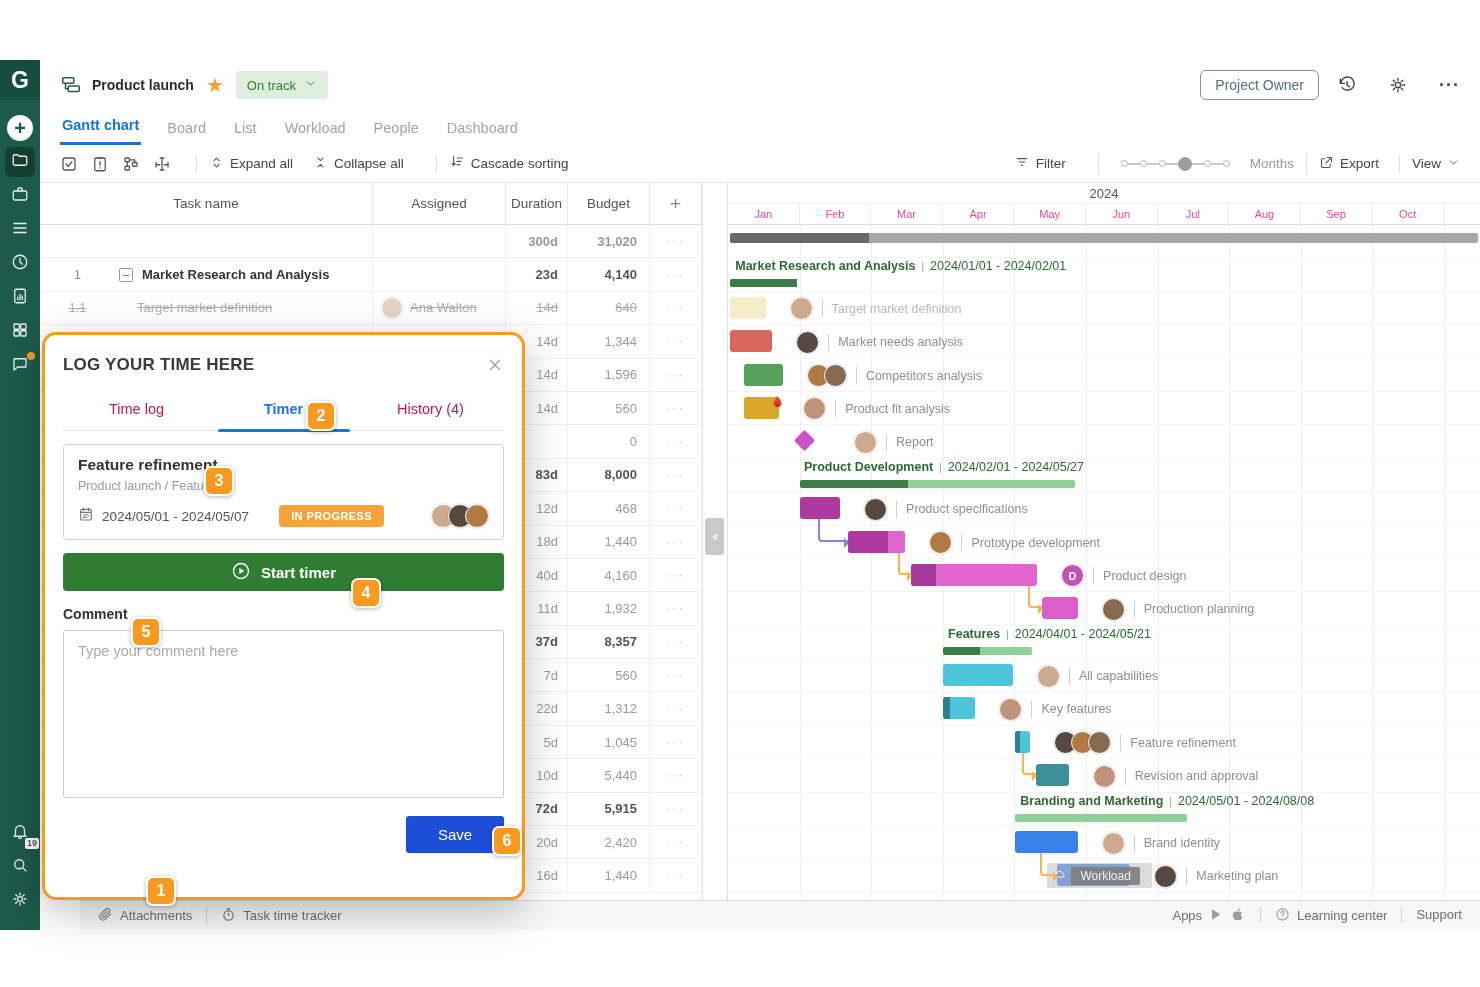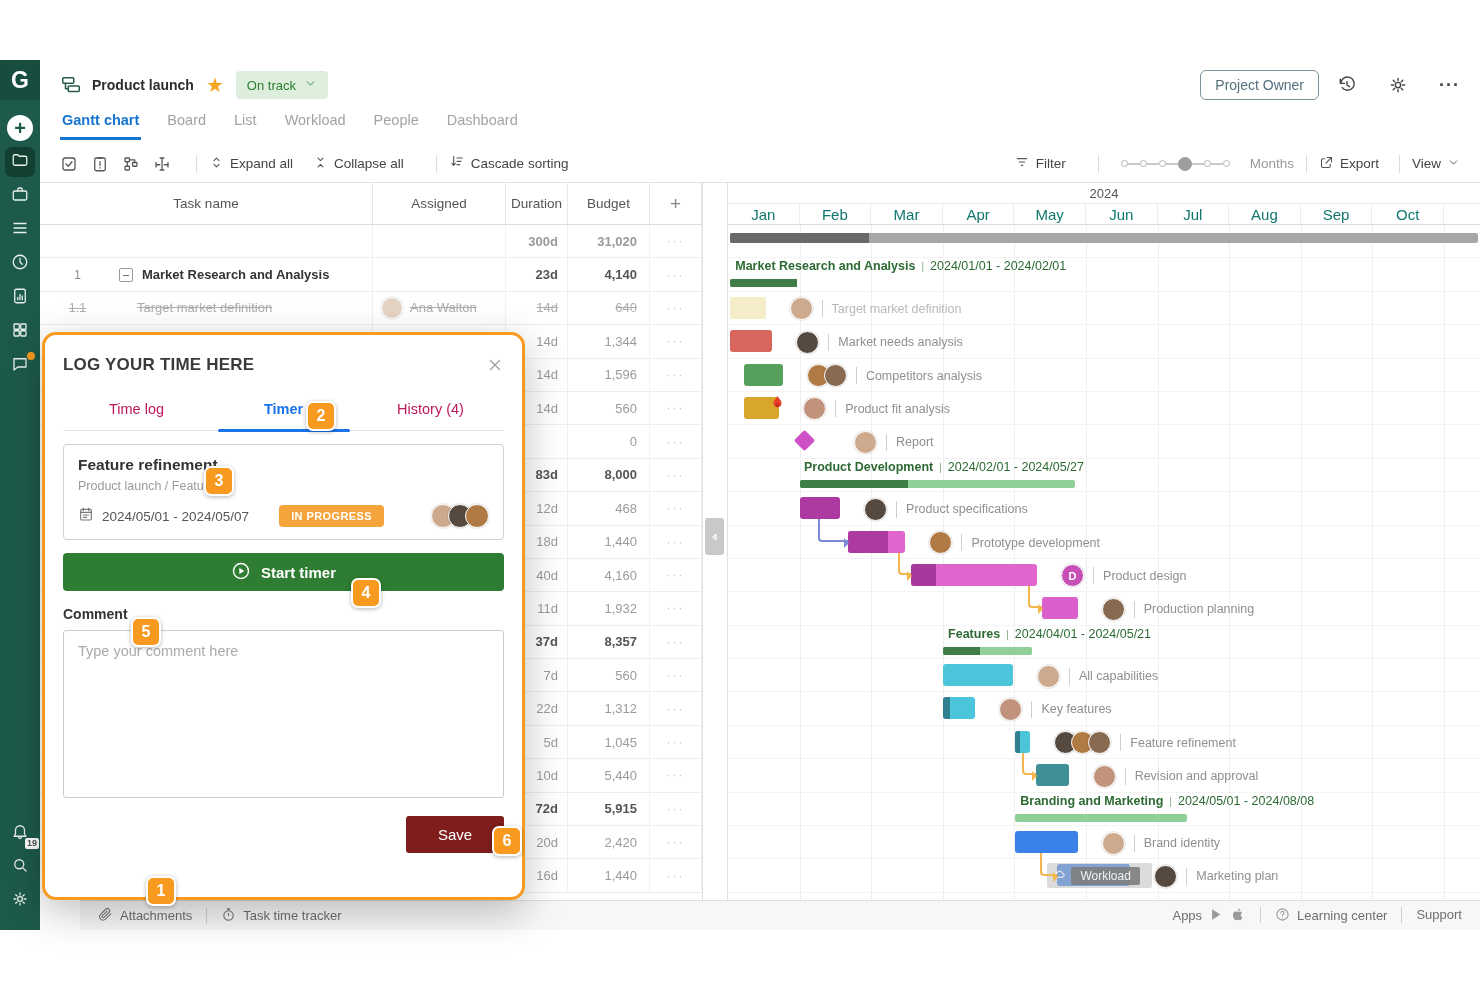--- a/index.html
+++ b/index.html
@@ -31,21 +31,21 @@
   .proj-title { font-size:14px; font-weight:bold; color:#2d2d2d; }
   .star { color:#f5a623; font-size:20px; margin:0 12px 0 12px; }
   .status-badge { background:#ddefdc; color:#2e7d32; font-size:13px; padding:6px 11px;
     border-radius:4px; display:flex; align-items:center; gap:8px; cursor:pointer; }
   .hdr-right { margin-left:auto; display:flex; align-items:center; gap:18px; color:#5f6f75; }
   .owner-btn { border:1px solid #7f939c; border-radius:6px; padding:6px 14px; font-size:14px;
     color:#53707c; background:#fff; cursor:pointer; }
   .hdr-dots { font-size:18px; letter-spacing:1px; color:#444; font-weight:bold; cursor:pointer; }
 
   
-  .tabs { height:35px; display:flex; align-items:flex-start; padding:0 20px; gap:24px; }
+  .tabs { height:35px; display:flex; align-items:flex-end; padding:0 20px; gap:24px; }
   .tab { font-size:14.5px; color:#a3a3a3; padding:2px 2px 9px; cursor:pointer; }
   .tab.active { color:#1774d1; font-weight:bold; border-bottom:3px solid #1774d1; }
 
   
   .toolbar { height:38px; border-bottom:1px solid #e2e2e2; display:flex; align-items:center;
     padding:0 16px 0 20px; color:#555; }
   .tb-ico { display:flex; align-items:center; margin-right:13px; cursor:pointer; color:#555; }
   .tb-sep { width:1px; height:18px; background:#ddd; margin:0 12px; }
   .tb-act { display:flex; align-items:center; gap:6px; font-size:13.5px; color:#444;
     margin-right:20px; cursor:pointer; white-space:nowrap; }
@@ -91,21 +91,21 @@
   .splitter { position:absolute; left:2px; top:335px; width:19px; height:37px; background:#c9c9c9;
     border-radius:3px; display:flex; align-items:center; justify-content:center; cursor:pointer; }
   .splitter svg { display:block; }
 
   
   .gantt-pane { flex:1; position:relative; overflow:hidden; }
   .g-head-year { height:21px; border-bottom:1px solid #ececec; display:flex; align-items:center;
     justify-content:center; font-size:13px; color:#555; }
   .g-head-months { height:21px; border-bottom:1px solid #dcdcdc; display:flex; }
   .g-month { width:71.6px; flex:none; display:flex; align-items:center; justify-content:center;
-    font-size:15px; color:#0f766e; border-right:1px solid #ececec; }
+    font-size:11px; color:#ec4899; border-right:1px solid #ececec; }
   .g-body { position:absolute; left:0; right:0; top:42px; bottom:0; }
   .g-grid-v { position:absolute; top:0; bottom:0; width:1px; background:#efefef; }
   .grow { position:relative; height:33.4px; border-bottom:1px solid #f4f4f4; }
   .gbar { position:absolute; top:5px; height:22px; border-radius:3px; cursor:pointer; }
   .gbar .prog { position:absolute; left:0; top:0; bottom:0; border-radius:3px 0 0 3px; }
   .projbar { position:absolute; top:8px; height:10px; border-radius:2px; background:#a7a7a7; cursor:pointer; }
   .projbar .prog { position:absolute; left:0; top:0; bottom:0; background:#696969; border-radius:2px 0 0 2px; }
   .grp-label { position:absolute; top:1px; white-space:nowrap; font-size:12.5px; color:#2d6a33; }
   .grp-label b { font-weight:bold; margin-right:6px; }
   .grp-label .tick { color:#7fae85; margin-right:6px; font-size:10px; }
@@ -160,21 +160,21 @@
   .mc-avatars { margin-left:auto; display:flex; }
   .mc-avatars .avatar { width:24px; height:24px; margin-left:-7px; }
   .m-start { margin-top:13px; width:100%; height:38px; background:#2e7d32; border:none; border-radius:4px;
     color:#fff; font-size:15px; font-weight:bold; display:flex; align-items:center; justify-content:center;
     gap:10px; cursor:pointer; font-family:inherit; }
   .m-comment-label { margin-top:15px; font-size:14px; font-weight:bold; color:#333; }
   .m-textarea { margin-top:8px; width:100%; height:168px; border:1px solid #ccc; border-radius:3px;
     resize:none; padding:12px 14px; font-size:14.5px; font-family:inherit; color:#444; }
   .m-textarea::placeholder { color:#aaa; }
   .m-save-row { margin-top:14px; display:flex; justify-content:flex-end; }
-  .m-save { width:98px; height:37px; background:#7f1d1d; color:#fff; border:none; border-radius:3px;
+  .m-save { width:98px; height:37px; background:#1d4ed8; color:#fff; border:none; border-radius:3px;
     font-size:15px; cursor:pointer; font-family:inherit; }
 
   
   .step-badge { position:absolute; width:30px; height:30px; background:#f79a1f; border:2px solid #fff;
     border-radius:7px; color:#fff; font-size:16px; font-weight:bold; display:flex; align-items:center;
     justify-content:center; z-index:60; box-shadow:0 1px 4px rgba(0,0,0,.3); }
 </style>
 </head>
 <body>
 

